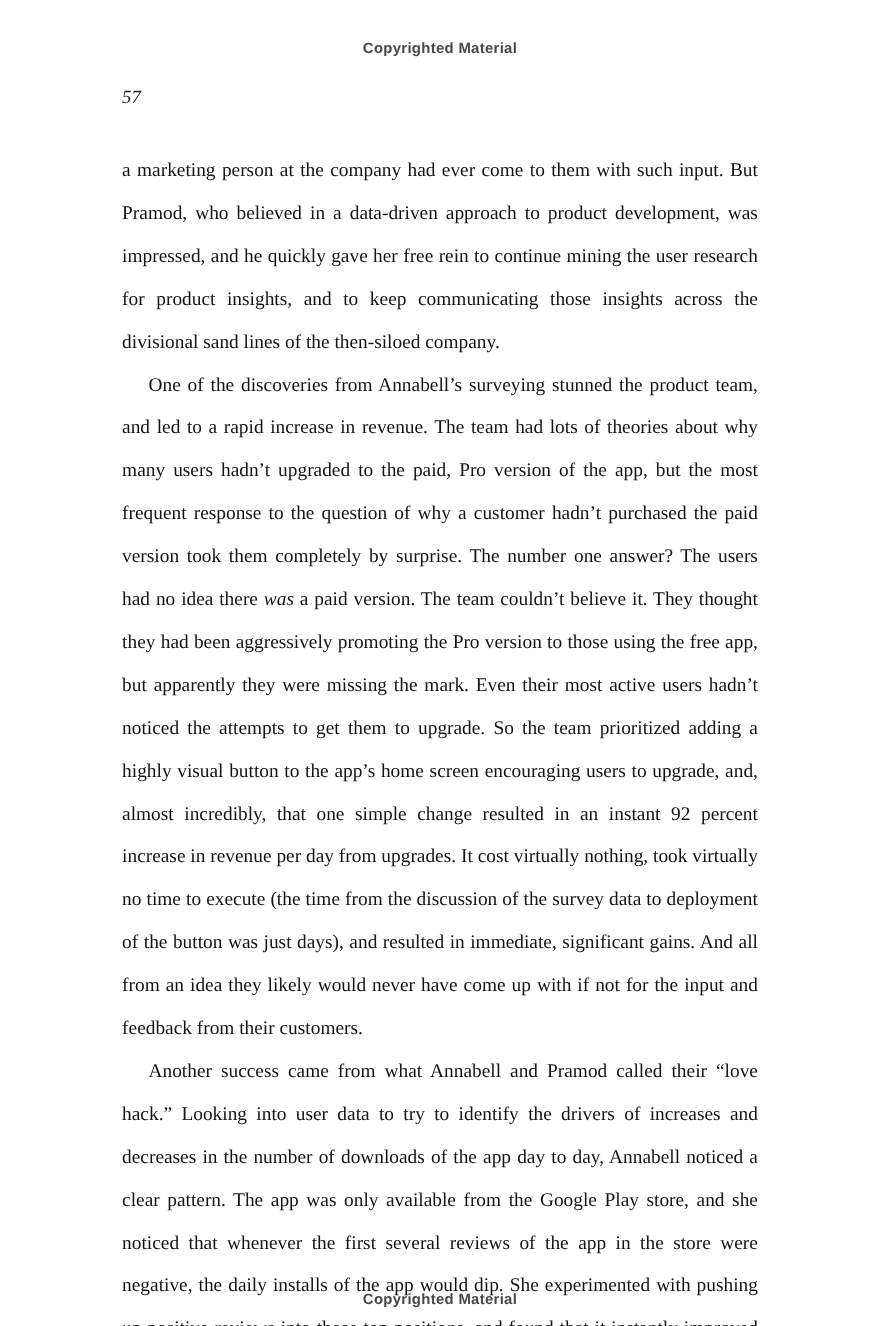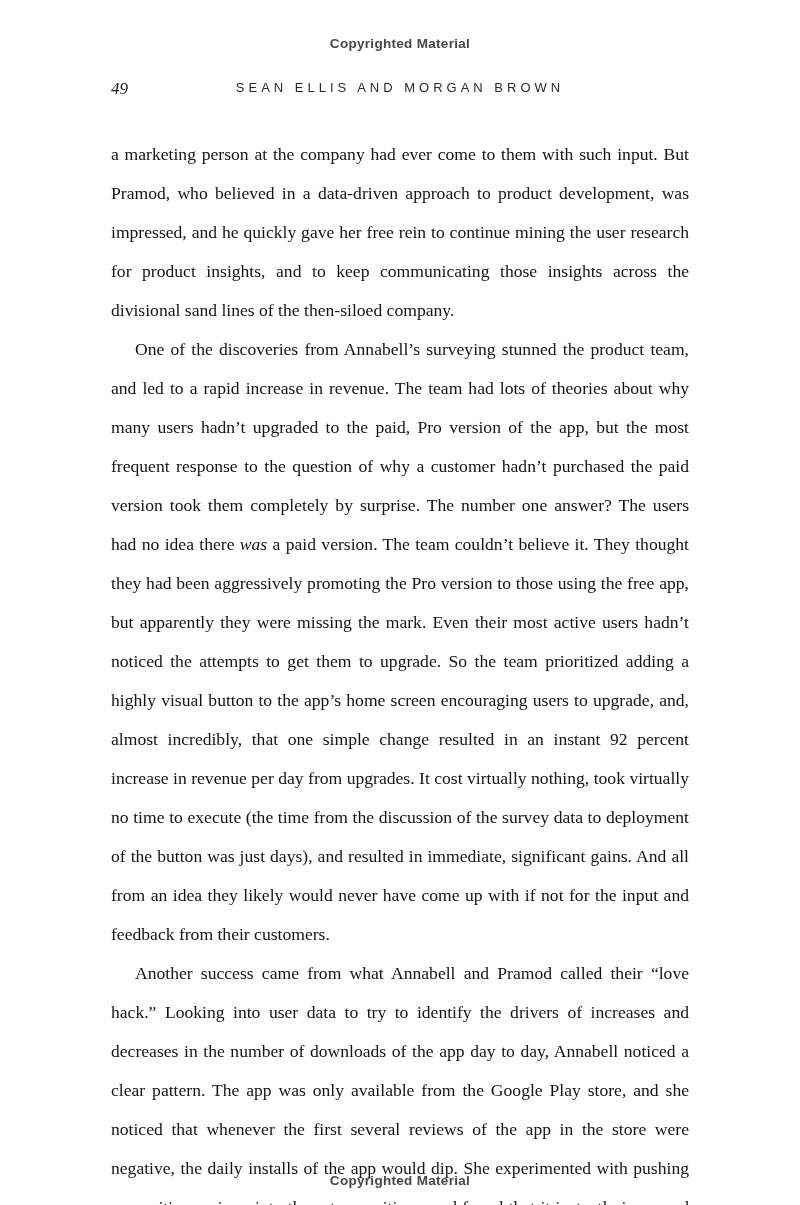--- a/index.html
+++ b/index.html
@@ -63,22 +63,21 @@
   .body-text em { font-style: italic; font-family: Liberation Serif, serif; }
 </style>
 </head>
 <body>
 
 <div class="page">
 
   <div class="copyright top">Copyrighted Material</div>
 
   <div class="header">
-    <span class="pagenum">49</span>
-    <span class="running">SEAN ELLIS AND MORGAN BROWN</span>
+    <span class="pagenum">57</span>
   </div>
 
   <div class="body-text">
 
     <p><span>a marketing person at the company had ever come to them with such input. But Pramod, who believed in a data-driven approach to product development, was impressed, and he quickly gave her free rein to continue mining the user research for product insights, and to keep communicating those insights across the divisional sand lines of the then-siloed company.</span></p>
 
     <p class="indent"><span>One of the discoveries from Annabell’s surveying stunned the product team, and led to a rapid increase in revenue. The team had lots of theories about why many users hadn’t upgraded to the paid, Pro version of the app, but the most frequent response to the question of why a customer hadn’t purchased the paid version took them completely by surprise. The number one answer? The users had no idea there </span><em>was</em><span> a paid version. The team couldn’t believe it. They thought they had been aggressively promoting the Pro version to those using the free app, but apparently they were missing the mark. Even their most active users hadn’t noticed the attempts to get them to upgrade. So the team prioritized adding a highly visual button to the app’s home screen encouraging users to upgrade, and, almost incredibly, that one simple change resulted in an instant 92 percent increase in revenue per day from upgrades. It cost virtually nothing, took virtually no time to execute (the time from the discussion of the survey data to deployment of the button was just days), and resulted in immediate, significant gains. And all from an idea they likely would never have come up with if not for the input and feedback from their customers.</span></p>
 
     <p class="indent"><span>Another success came from what Annabell and Pramod called their “love hack.” Looking into user data to try to identify the drivers of increases and decreases in the number of downloads of the app day to day, Annabell noticed a clear pattern. The app was only available from the Google Play store, and she noticed that whenever the first several reviews of the app in the store were negative, the daily installs of the app would dip. She experimented with pushing up positive reviews into those top positions, and found that it instantly improved the number of installs. So she and Pramod decided to encourage users to write reviews, right after they had downloaded their first torrent, when they had seen how easy the app was to use. They expected that this would be a moment</span></p>
 

